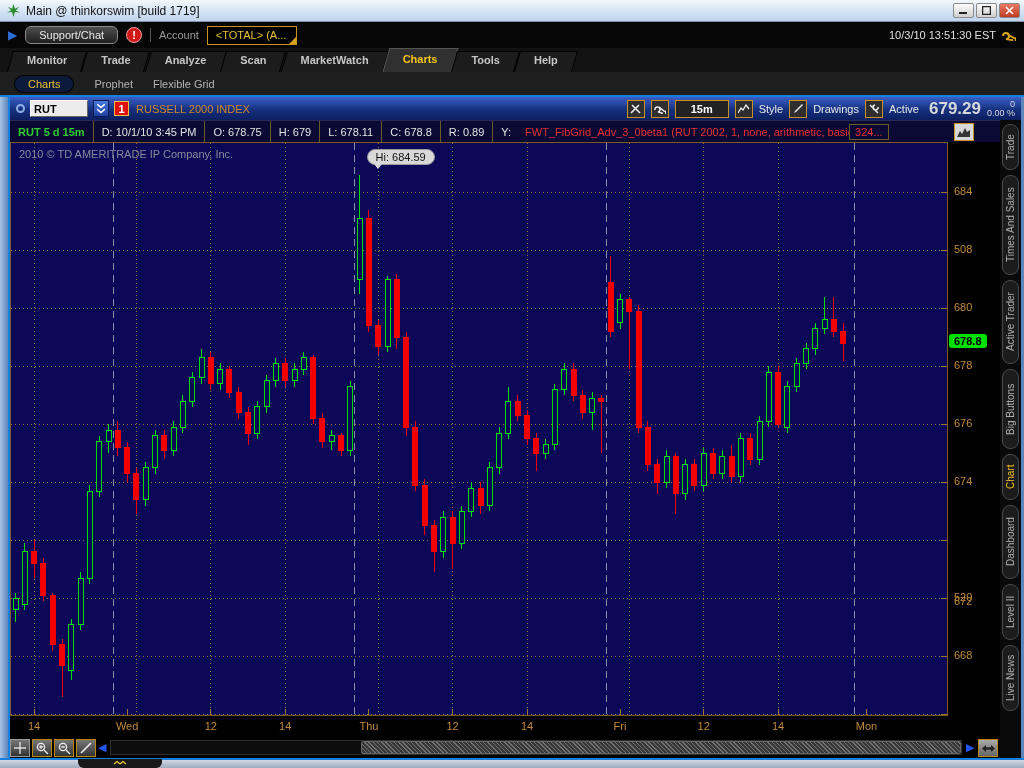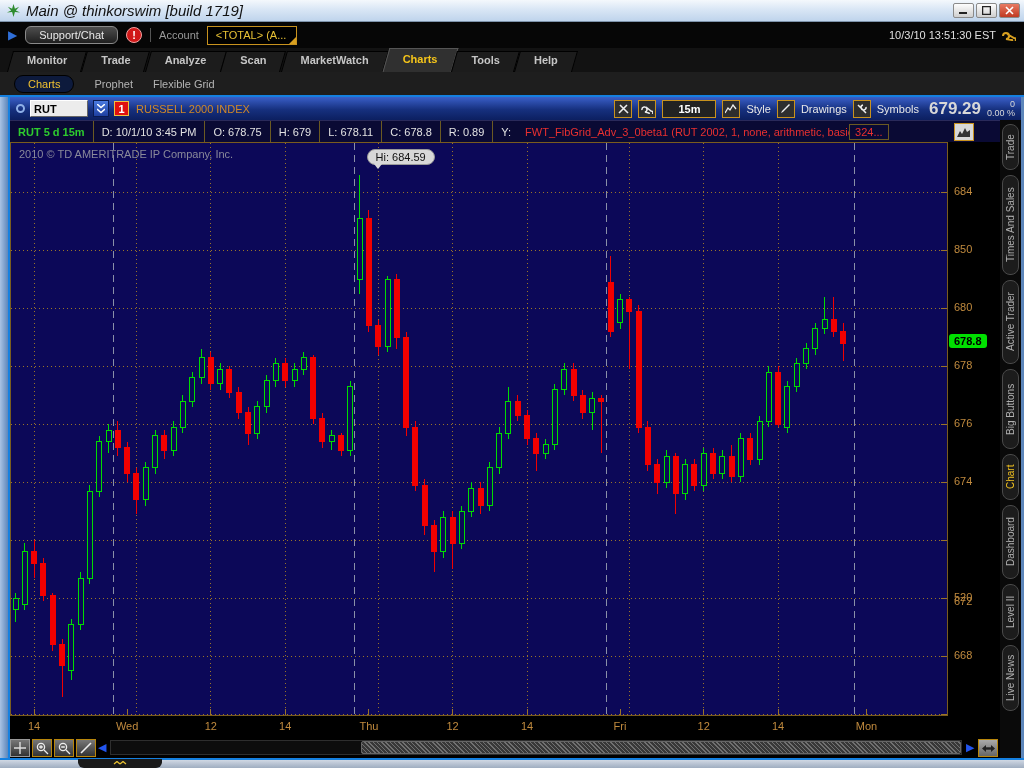--- a/index.html
+++ b/index.html
@@ -5,21 +5,21 @@
   * { margin:0; padding:0; box-sizing:border-box; }
   html,body { width:1024px; height:768px; overflow:hidden; background:#000;
               font-family:"Liberation Sans", sans-serif; }
   .window { position:relative; width:1024px; height:768px; background:#000; }
 
   
   .titlebar { position:absolute; left:0; top:0; width:1024px; height:22px;
     background:linear-gradient(180deg,#f4f8fc 0%,#d9e6f5 45%,#bfd4ec 100%);
     border-bottom:1px solid #7e93ab; display:flex; align-items:center; padding:0 4px; }
   .app-icon { width:15px; height:15px; margin:0 5px 0 2px; }
-  .title-text { font-size:15px; color:#111;font-style:italic; }
+  .title-text { font-size:12px; color:#111; }
   .win-btns { position:absolute; right:4px; top:3px; display:flex; gap:2px; }
   .win-btn { width:21px; height:15px; border:1px solid #8a8a8a; border-radius:2px;
     background:linear-gradient(180deg,#fdfdfd,#cfcfcf); display:flex; align-items:center; justify-content:center; }
   .win-btn.close { background:linear-gradient(180deg,#e87a62,#c03a22); }
 
   
   .toolbar-row { position:absolute; left:0; top:22px; width:1024px; height:26px;
     background:#060606; display:flex; align-items:center; padding:0 8px; gap:8px; }
   .play-arrow { color:#2f6fd8; font-size:12px; }
   .pill { background:linear-gradient(180deg,#4e4e4e,#1f1f1f); border:1px solid #8a8a8a;
@@ -246,21 +246,21 @@
         <svg width="11" height="11" viewBox="0 0 11 11">
           <path d="M1 10 L3 9 L10 2 L9 1 L2 8 Z" fill="#eee"></path>
         </svg>
       </div>
       <span class="sr-label">Drawings</span>
       <div class="gold-icon">
         <svg width="12" height="10" viewBox="0 0 12 10">
           <path d="M2 1 L10 9 M10 3 a2.5 2.5 0 1 1 -3 -2" fill="none" stroke="#eee" stroke-width="1.5"></path>
         </svg>
       </div>
-      <span class="sr-label">Symbols</span>
+      <span class="sr-label">Active</span>
       <span class="last-price">679.29</span>
       <div class="chg-stack">
         <span>0</span>
         <span>0.00 %</span>
       </div>
     </div>
   </div>
 
   <div class="ohlc-row">
     <span class="ocell series">RUT 5 d 15m</span>
@@ -508,21 +508,21 @@
           <rect x="811.1" y="176.90000000000066" width="5" height="8.700000000001978" fill="#0c0858" stroke="#00dd00"></rect>
           <line x1="822.9000000000001" y1="153.70000000000198" x2="822.9000000000001" y2="194.30000000000132" stroke="#f20000" stroke-width="1"></line>
           <rect x="820.4000000000001" y="176.90000000000066" width="5" height="11.59999999999934" fill="#f20000" stroke="#f20000"></rect>
           <line x1="832.2" y1="179.80000000000132" x2="832.2" y2="217.5" stroke="#f20000" stroke-width="1"></line>
           <rect x="829.7" y="188.5" width="5" height="11.600000000002638" fill="#f20000" stroke="#f20000"></rect>
         </svg>
     </div>
     <div class="price-axis" id="price-axis">
       <div class="last-badge" id="last-badge" style="top: 192.1px;">678.8</div>
     <span class="ylabel" style="top: 43.3px;">684</span>
-        <span class="ylabel" style="top: 101.3px;">850</span>
+        <span class="ylabel" style="top: 101.3px;">508</span>
         <span class="ylabel" style="top: 159.3px;">680</span>
         <span class="ylabel" style="top: 217.3px;">678</span>
         <span class="ylabel" style="top: 275.3px;">676</span>
         <span class="ylabel" style="top: 333.3px;">674</span>
         <span class="ylabel" style="top: 409px; margin-top: 44px;">672</span>
         <span class="ylabel" style="top: 449.3px;">520</span>
         <span class="ylabel" style="top: 507.3px;">668</span>
         <span class="ylabel" style="top: 590px;">666</span>
       </div>
   </div>

